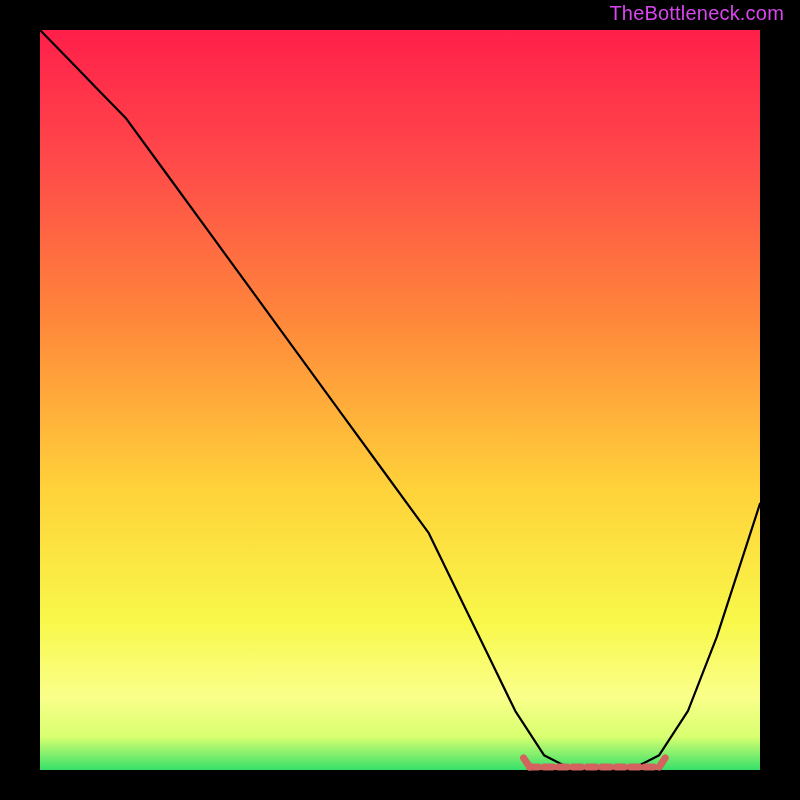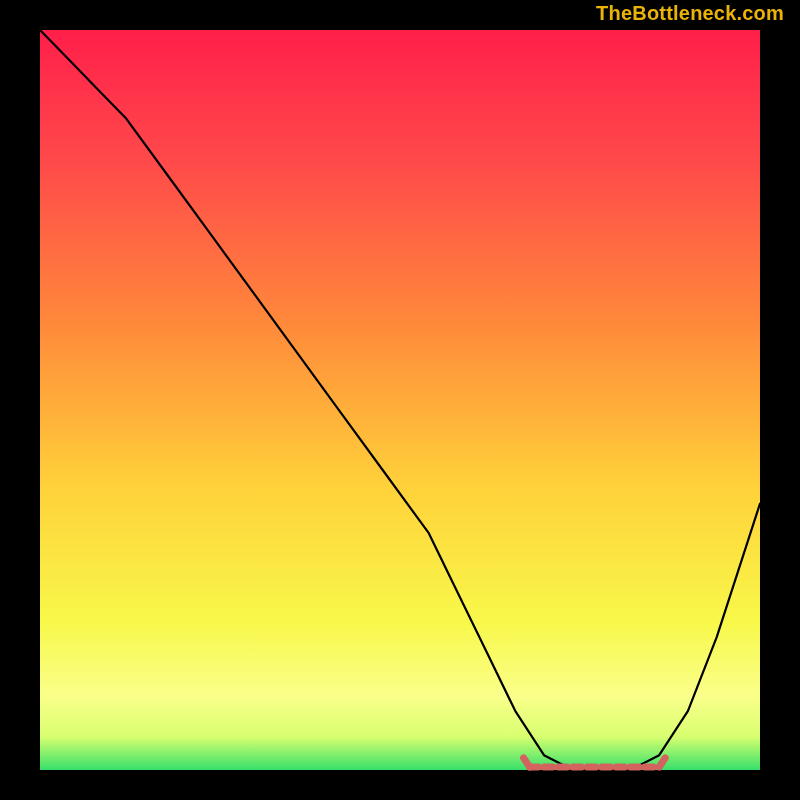--- a/index.html
+++ b/index.html
@@ -14,23 +14,23 @@
   .frame {
     position: relative;
     width: 800px;
     height: 800px;
     background: #000;
   }
   .attribution {
     position: absolute;
     top: 2px;
     right: 16px;
-    color: #eab308;
+    color: #d946ef;
     font-size: 20px;
-    font-weight: 700;
+    font-weight: 400;
     letter-spacing: 0.2px;
   }
   svg.plot {
     position: absolute;
     left: 0;
     top: 0;
     width: 800px;
     height: 800px;
   }
 </style>

